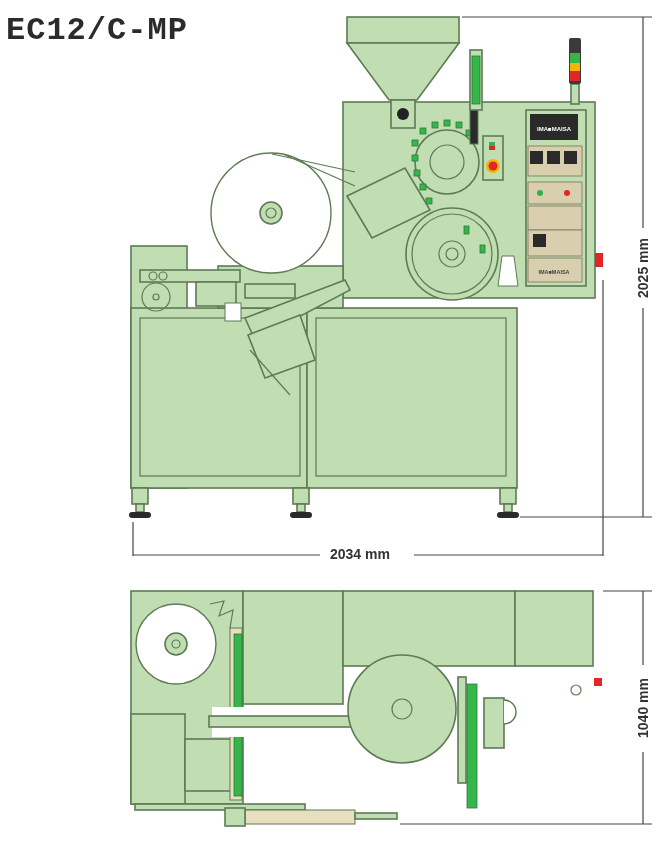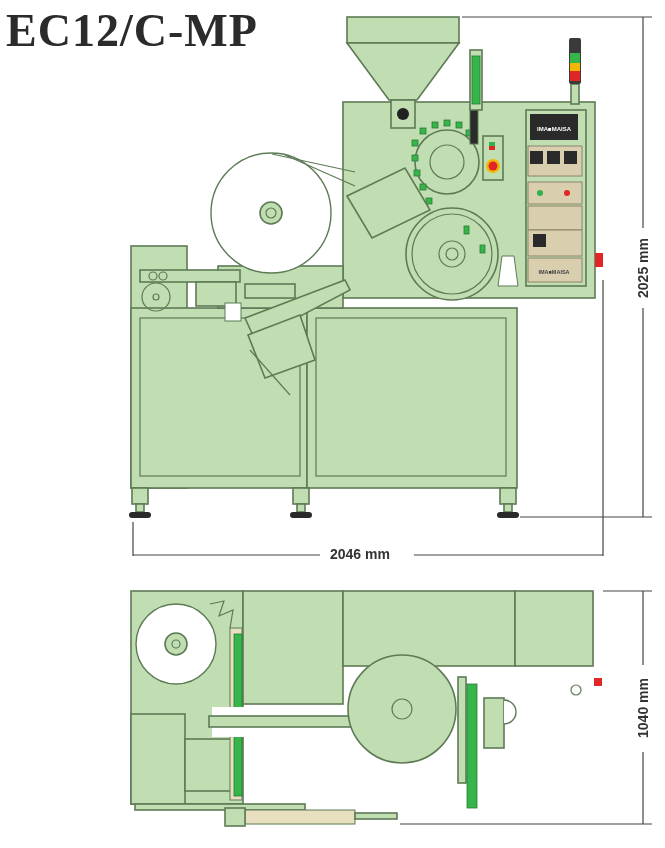--- a/index.html
+++ b/index.html
@@ -1,17 +1,17 @@
 <!DOCTYPE html>
 <html><head>
 <meta charset="utf-8">
 <style>
   html,body{margin:0;padding:0;background:#ffffff;}
   body{width:665px;height:848px;position:relative;overflow:hidden;font-family:"DejaVu Sans",sans-serif;}
-  .title{position:absolute;left:6px;top:8px;font-family:Liberation Serif, serif;font-weight:bold;font-size:46px;letter-spacing:1px;color:#2b2b2b;line-height:46px;}
+  .title{position:absolute;left:6px;top:8px;font-family:Liberation Mono, monospace;font-weight:bold;font-size:32px;letter-spacing:1px;color:#2b2b2b;line-height:46px;}
   .dimlabel{position:absolute;font-family:"Liberation Sans",sans-serif;font-weight:bold;font-size:14px;color:#333;background:#fff;white-space:nowrap;}
   .vert{transform:rotate(-90deg);transform-origin:center center;}
   svg{position:absolute;left:0;top:0;}
 </style>
 </head>
 <body>
 
 <div class="title">EC12/C-MP</div>
 
 <svg width="665" height="848" viewBox="0 0 665 848">
@@ -190,15 +190,15 @@
     <line class="dim" x1="603" y1="280" x2="603" y2="556"></line>
     <line class="dim" x1="133" y1="555" x2="320" y2="555"></line>
     <line class="dim" x1="414" y1="555" x2="603" y2="555"></line>
     <line class="dim" x1="603" y1="591" x2="652" y2="591"></line>
     <line class="dim" x1="400" y1="824" x2="652" y2="824"></line>
     <line class="dim" x1="643" y1="591" x2="643" y2="665"></line>
     <line class="dim" x1="643" y1="752" x2="643" y2="824"></line>
   </g>
 </svg>
 
-<div class="dimlabel" style="left:330px;top:546px;">2046 mm</div>
+<div class="dimlabel" style="left:330px;top:546px;">2034 mm</div>
 <div class="dimlabel vert" style="left:608px;top:260px;width:70px;text-align:center;">2025 mm</div>
 <div class="dimlabel vert" style="left:608px;top:700px;width:70px;text-align:center;">1040 mm</div>
 
 </body></html>

